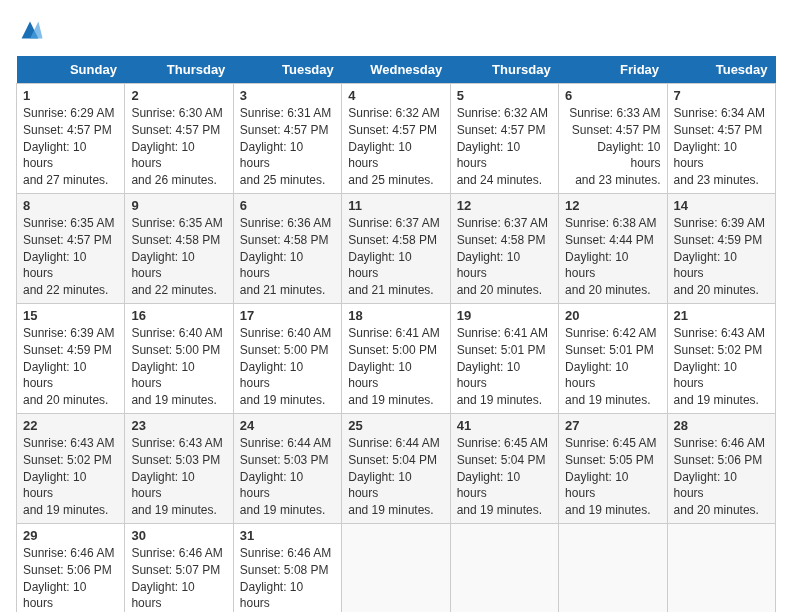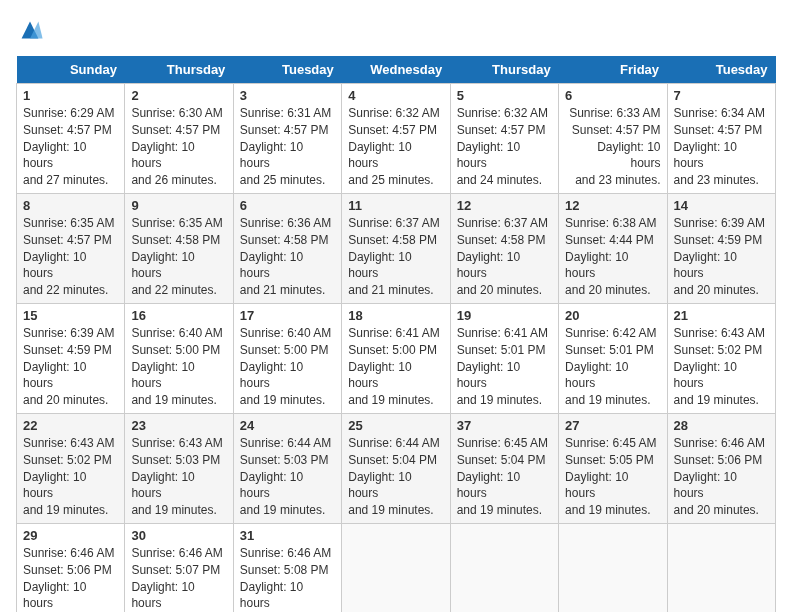--- a/index.html
+++ b/index.html
@@ -299,21 +299,21 @@
 and 19 minutes.</div>
         </td>
         <td>
           <span class="day-num">25</span>
           <div class="day-info" style="white-space: pre-line;">Sunrise: 6:44 AM
 Sunset: 5:04 PM
 Daylight: 10 hours
 and 19 minutes.</div>
         </td>
         <td>
-          <span class="day-num">37</span>
+          <span class="day-num">41</span>
           <div class="day-info" style="white-space: pre-line;">Sunrise: 6:45 AM
 Sunset: 5:04 PM
 Daylight: 10 hours
 and 19 minutes.</div>
         </td>
         <td>
           <span class="day-num">27</span>
           <div class="day-info" style="white-space: pre-line;">Sunrise: 6:45 AM
 Sunset: 5:05 PM
 Daylight: 10 hours

